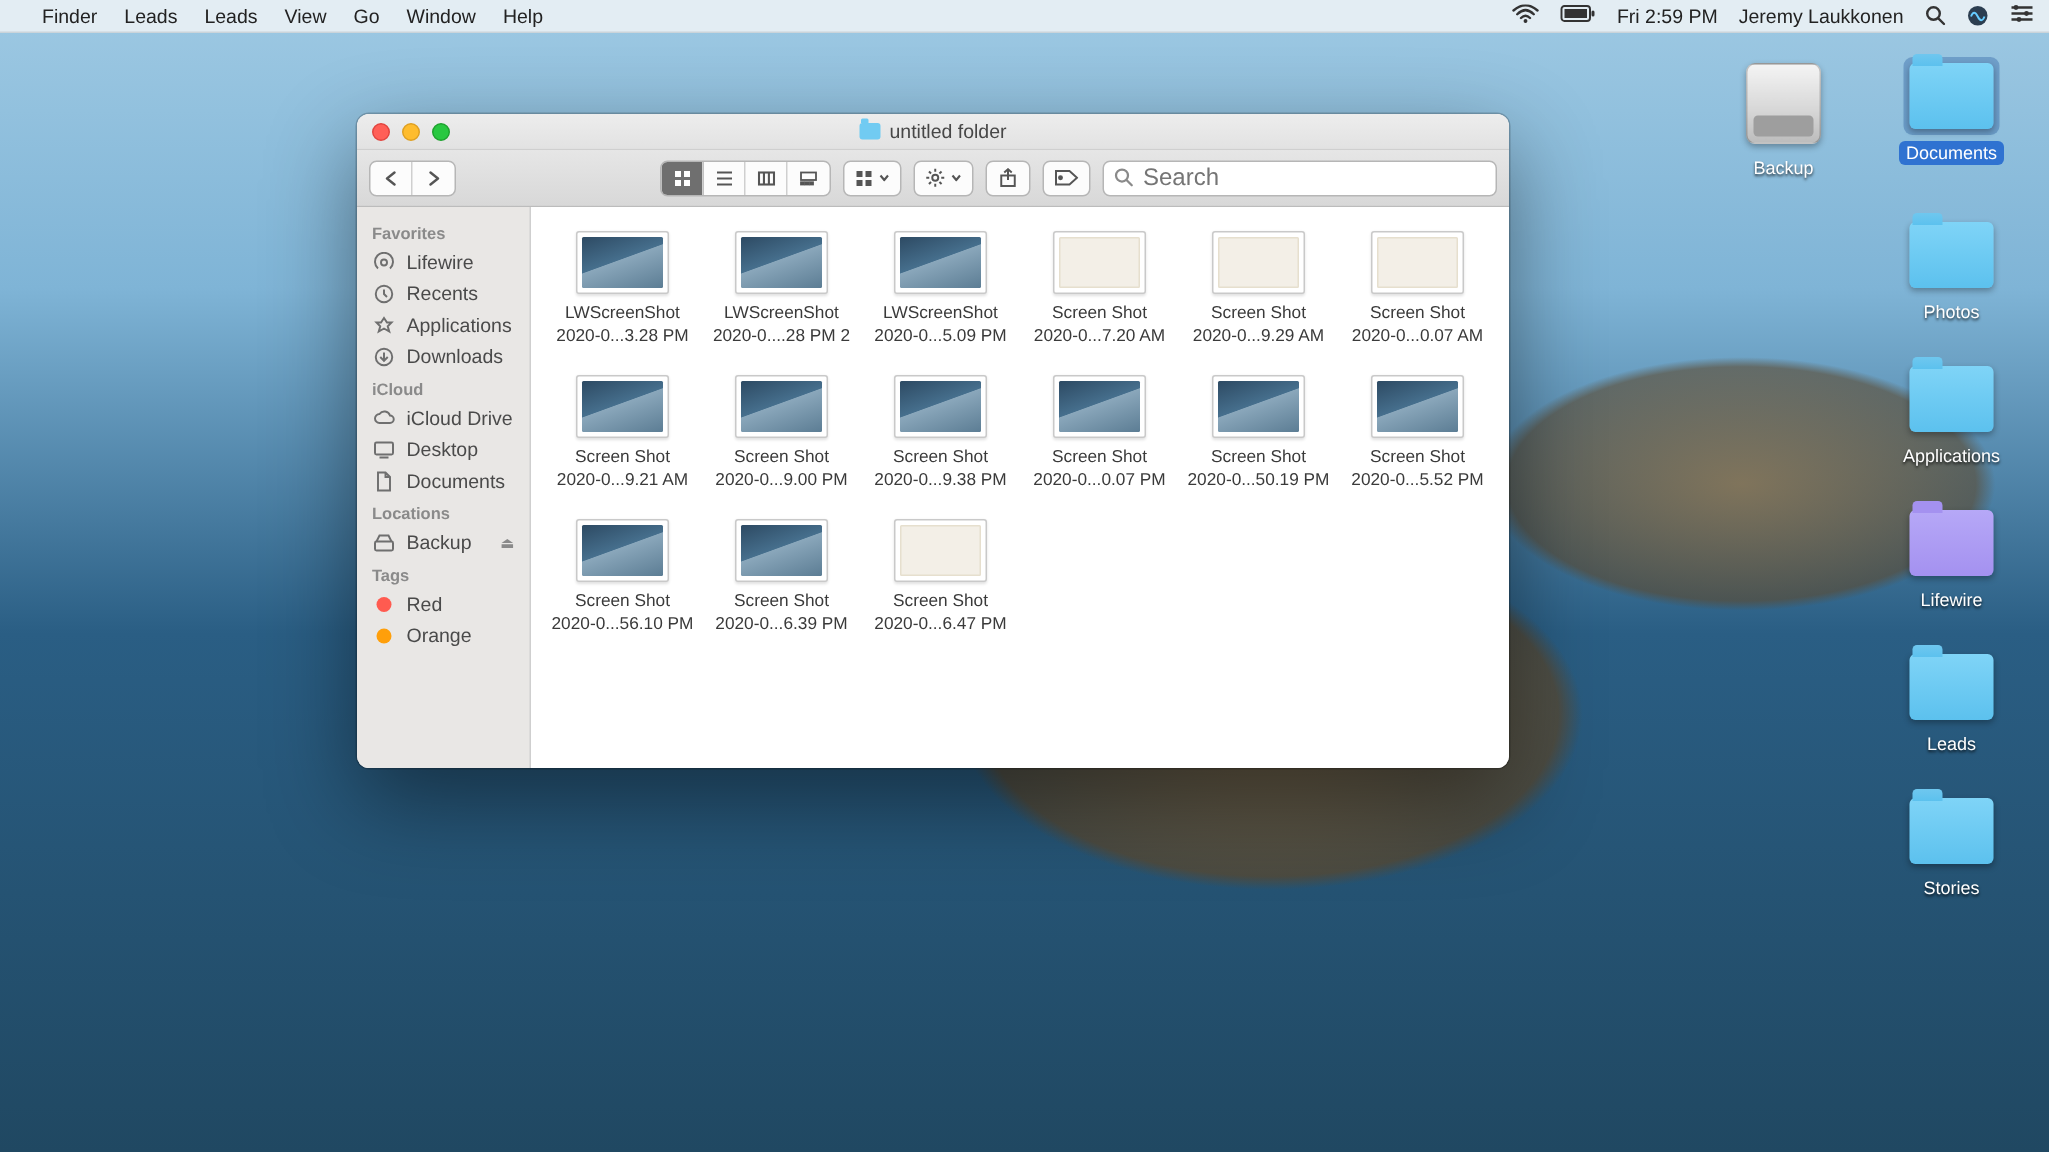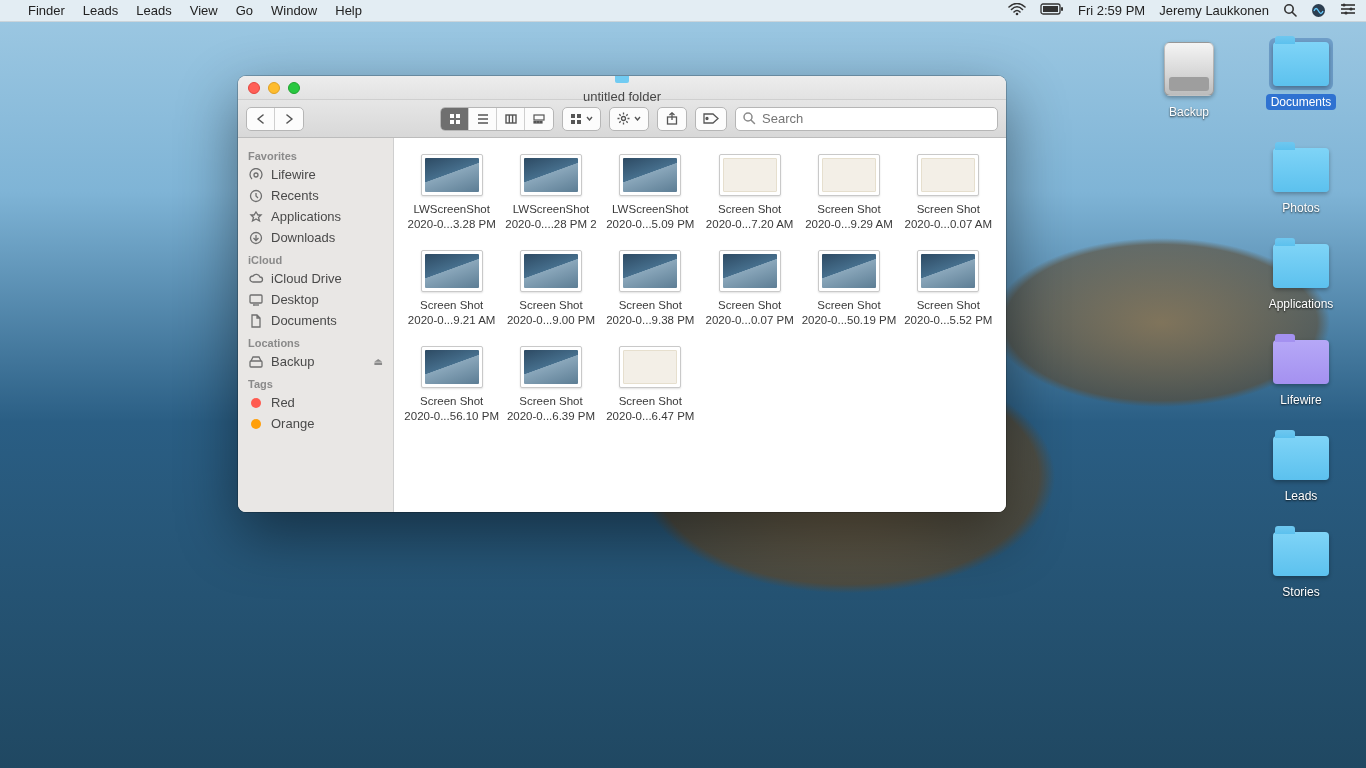--- a/index.html
+++ b/index.html
@@ -76,44 +76,44 @@
 .titlebar {
   height: 24px; background: linear-gradient(#ededed,#e2e2e2);
   border-bottom: 1px solid #cfcfcf;
   display: flex; align-items: center; position: relative;
 }
 .traffic { display: flex; gap: 8px; padding-left: 10px; }
 .traffic span { width: 12px; height: 12px; border-radius: 50%; display: block; }
 .tl-close { background: #ff5f57; border: .5px solid #e24640; }
 .tl-min   { background: #febc2e; border: .5px solid #dfa023; }
 .tl-max   { background: #28c840; border: .5px solid #1fa32f; }
-.title { position: absolute; left: 0; right: 0; text-align: center; font-size: 13px; color: #474747; display:flex; justify-content:flex-end; align-items:center; gap:6px; pointer-events:none;flex-direction:column;}
+.title { position: absolute; left: 0; right: 0; text-align: center; font-size: 13px; color: #474747; display:flex; justify-content:center; align-items:center; gap:6px; pointer-events:none;}
 .title .fico { width:14px; height:11px; background:#71cbf2; border-radius:2px; position:relative; }
 .title .fico::before { content:""; position:absolute; top:-3px; left:1px; width:5px; height:3px; background:#71cbf2; border-radius:1px 1px 0 0;}
 
 .toolbar {
   height: 38px; background: linear-gradient(#e6e6e6,#d8d8d8);
   border-bottom: 1px solid #bcbcbc;
   display: flex; align-items: center; padding: 0 8px; gap: 8px;
 }
 .seg { display: inline-flex; border: 1px solid #b6b6b6; border-radius: 5px; overflow: hidden; background: #fcfcfc; height: 24px; }
 .seg button { width: 28px; border: none; background: transparent; display:flex; align-items:center; justify-content:center; border-right:1px solid #cfcfcf; color:#555; font-size:12px;}
 .seg button:last-child { border-right: none; }
 .seg button.active { background: #6f6f6f; color:#fff; }
 .tbtn { height:24px; min-width:30px; border:1px solid #b6b6b6; border-radius:5px; background:#fcfcfc; display:inline-flex; align-items:center; justify-content:center; color:#555; padding:0 7px; gap:4px; font-size:12px;}
 .search { flex:1; position:relative; }
 .search input {
   width: 100%; height: 24px; border-radius: 5px; border: 1px solid #b6b6b6;
-  background: #fff; padding: 0 8px 0 26px; font-size: 13px; color:#15803d;
+  background: #fff; padding: 0 8px 0 26px; font-size: 16px; color:#15803d;
 }
 .search .sicon { position:absolute; left:7px; top:4px; color:#8a8a8a; }
 
 .body { flex:1; display:flex; min-height:0; }
 .sidebar {
-  width: 156px; background: #e9e7e5; border-right: 1px solid #cfcfcf;
+  width: 116px; background: #e9e7e5; border-right: 1px solid #cfcfcf;
   padding: 6px 0; font-size: 13px; color:#4a4a4a; overflow:hidden;
 }
 .sb-head { font-size: 11px; color:#8a8a8a; font-weight:600; padding: 6px 10px 2px; }
 .sb-item { display:flex; align-items:center; gap:7px; padding: 3px 10px; cursor:default; }
 .sb-item .sicn { width:16px; display:inline-flex; justify-content:center; color:#6f6f6f; }
 .sb-item.eject::after { content:"⏏"; margin-left:auto; font-size:10px; color:#8a8a8a; }
 .tag-dot { width:10px; height:10px; border-radius:50%; display:inline-block; }
 
 .content {
   flex:1; background:#fff; overflow:auto; padding: 16px 10px 8px;

